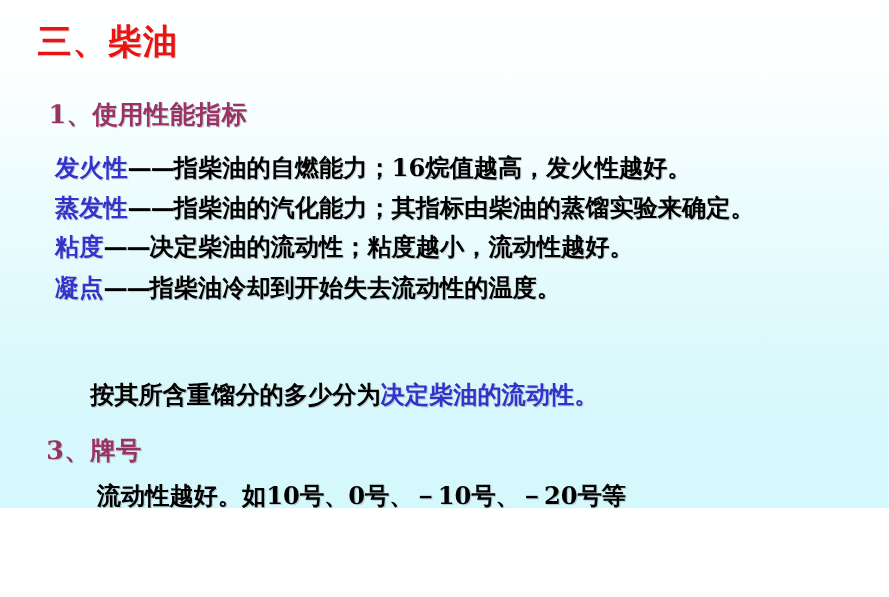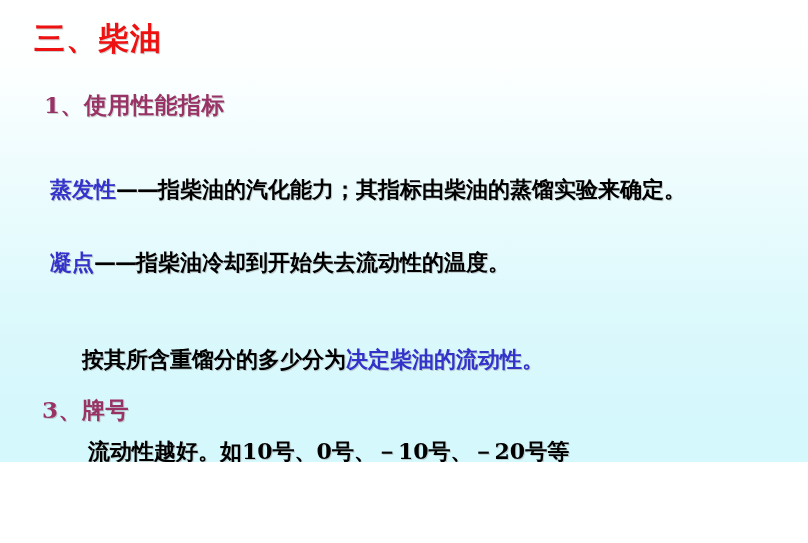--- a/index.html
+++ b/index.html
@@ -103,25 +103,31 @@
 </style>
 </head>
 <body>
 
 <div id="slide">
 
   <div id="title" class="sh">三、柴油</div>
 
   <div id="sub1" class="subhead sh">1、使用性能指标</div>
 
+  <div id="def1" class="defline sh">
+    <span class="term">发火性</span><span class="dash">——</span><span>指柴油的自燃能力；16烷值越高，发火性越好。</span>
+  </div>
 
   <div id="def2" class="defline sh">
     <span class="term">蒸发性</span><span class="dash">——</span><span>指柴油的汽化能力；其指标由柴油的蒸馏实验来确定。</span>
   </div>
 
+  <div id="def3" class="defline sh">
+    <span class="term">粘度</span><span class="dash">——</span><span>决定柴油的流动性；粘度越小，流动性越好。</span>
+  </div>
 
   <div id="def4" class="defline sh">
     <span class="term">凝点</span><span class="dash">——</span><span>指柴油冷却到开始失去流动性的温度。</span>
   </div>
 
 
   <div id="body2" class="bodyline sh">
     <span>按其所含重馏分的多少分为</span><span class="blue">决定柴油的流动性</span><span class="blue">。</span>
   </div>
 

